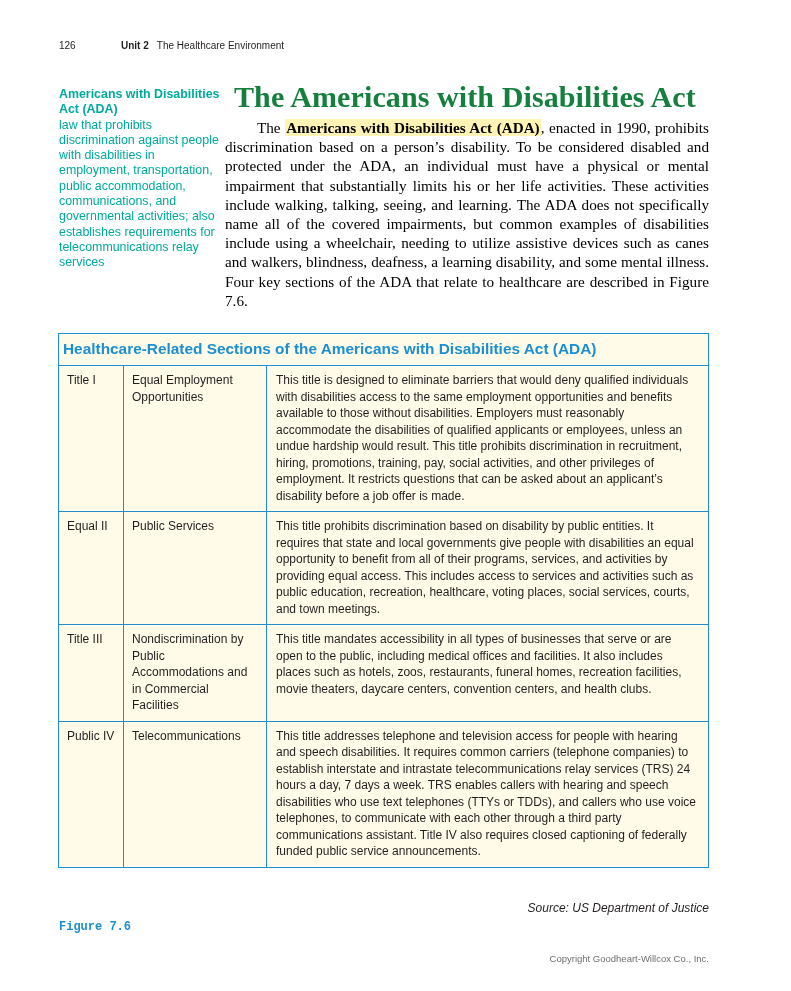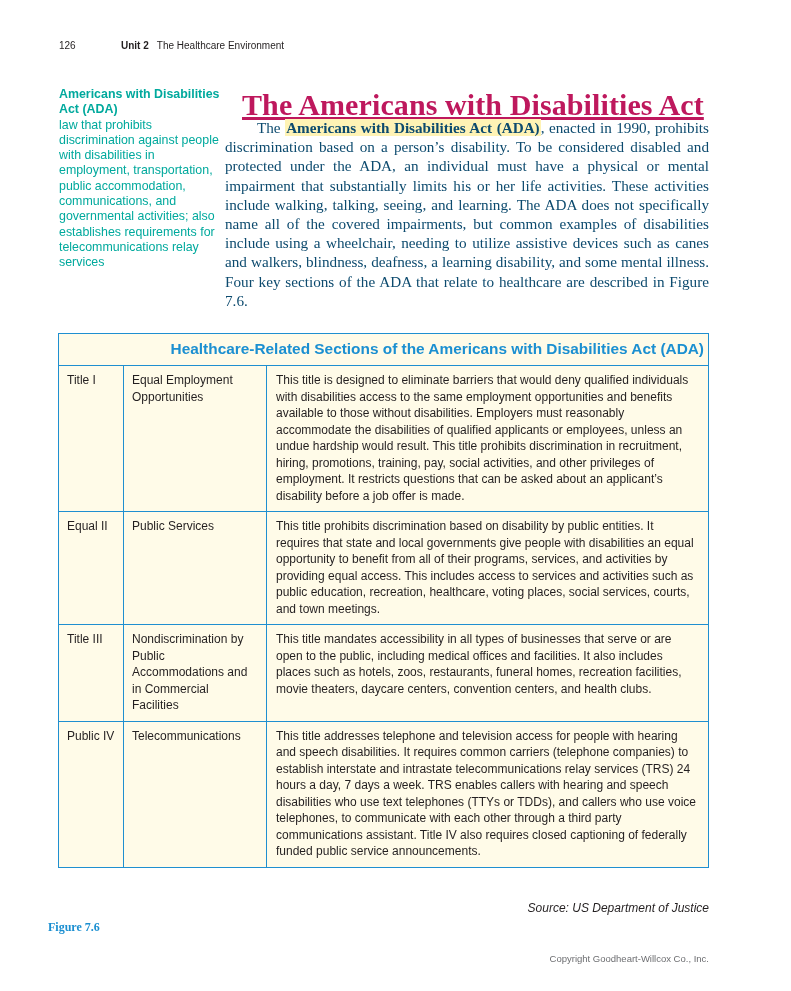--- a/index.html
+++ b/index.html
@@ -5,35 +5,35 @@
   html, body { margin: 0; padding: 0; background: #ffffff; }
   body { width: 791px; height: 991px; position: relative; overflow: hidden; color: #231f20; }
 
   .running-head { position: absolute; left: 59px; top: 40px; font-size: 10px; font-family: "Liberation Sans", sans-serif; color: #231f20; }
   .running-head .page-num { display: inline-block; width: 62px; }
   .running-head .unit { font-weight: bold; margin-right: 8px; }
 
   .margin-note { position: absolute; left: 59px; top: 87px; width: 165px; font-family: "Liberation Sans", sans-serif; font-size: 12.4px; line-height: 15.3px; color: #00a99d; }
   .margin-note .term { font-weight: bold; display: block; }
 
-  .title { position: absolute; left: 226px; top: 72px; margin: 16px; font-family: "Liberation Serif", serif; font-weight: bold; font-size: 30px; color: #be185d; white-space: nowrap; letter-spacing: 0.1px; text-decoration: underline; }
+  .title { position: absolute; left: 226px; top: 72px; margin: 8px; font-family: "Liberation Serif", serif; font-weight: bold; font-size: 30px; color: #15803d; white-space: nowrap; letter-spacing: 0.1px; }
 
-  .body-para { position: absolute; left: 225px; top: 118px; width: 484px; margin: 0; font-family: "Liberation Serif", serif; font-size: 15.2px; line-height: 19.2px; text-align: justify; text-indent: 32px; color: #0c4a6e; hyphens: manual; }
+  .body-para { position: absolute; left: 225px; top: 118px; width: 484px; margin: 0; font-family: "Liberation Serif", serif; font-size: 15.2px; line-height: 19.2px; text-align: justify; text-indent: 32px; color: #000000; hyphens: manual; }
   .body-para .hl { background: #fff3b5; font-weight: bold; padding: 0 1px; }
 
   .figure-table { position: absolute; left: 58px; top: 333px; width: 651px; border-collapse: collapse; background: #fffbe8; font-family: "Liberation Sans", sans-serif; }
   .figure-table td, .figure-table th { border: 1.3px solid #1f8fd0; vertical-align: top; }
-  .figure-table th { font-size: 15.4px; font-weight: bold; color: #1b8fd1; padding: 6px 4px 7px; text-align: right; height: 18px; }
+  .figure-table th { font-size: 15.4px; font-weight: bold; color: #1b8fd1; padding: 6px 4px 7px; text-align: left; height: 18px; }
   .figure-table td { font-size: 12px; line-height: 16.5px; color: #231f20; padding: 6px 8px 7px 8px; }
   .figure-table td.c1 { width: 48px; }
   .figure-table td.c2 { width: 126px; }
   .figure-table td.c3 { padding-left: 9px; }
 
   .source { position: absolute; right: 82px; top: 901px; font-family: "Liberation Sans", sans-serif; font-style: italic; font-size: 12px; color: #231f20; }
-  .fig-label { position: absolute; left: 48px; top: 920px; font-family: Liberation Serif, serif; font-weight: bold; font-size: 12px; color: #1b8fd1; }
+  .fig-label { position: absolute; left: 59px; top: 920px; font-family: Liberation Mono, monospace; font-weight: bold; font-size: 12px; color: #1b8fd1; }
   .copyright { position: absolute; right: 82px; top: 953px; font-family: "Liberation Sans", sans-serif; font-size: 9.5px; color: #6d6e71; }
 </style>
 </head>
 <body>
 
 <div class="running-head">
   <span class="page-num">126</span><span class="unit">Unit 2</span><span>The Healthcare Environment</span>
 </div>
 
 <div class="margin-note">

